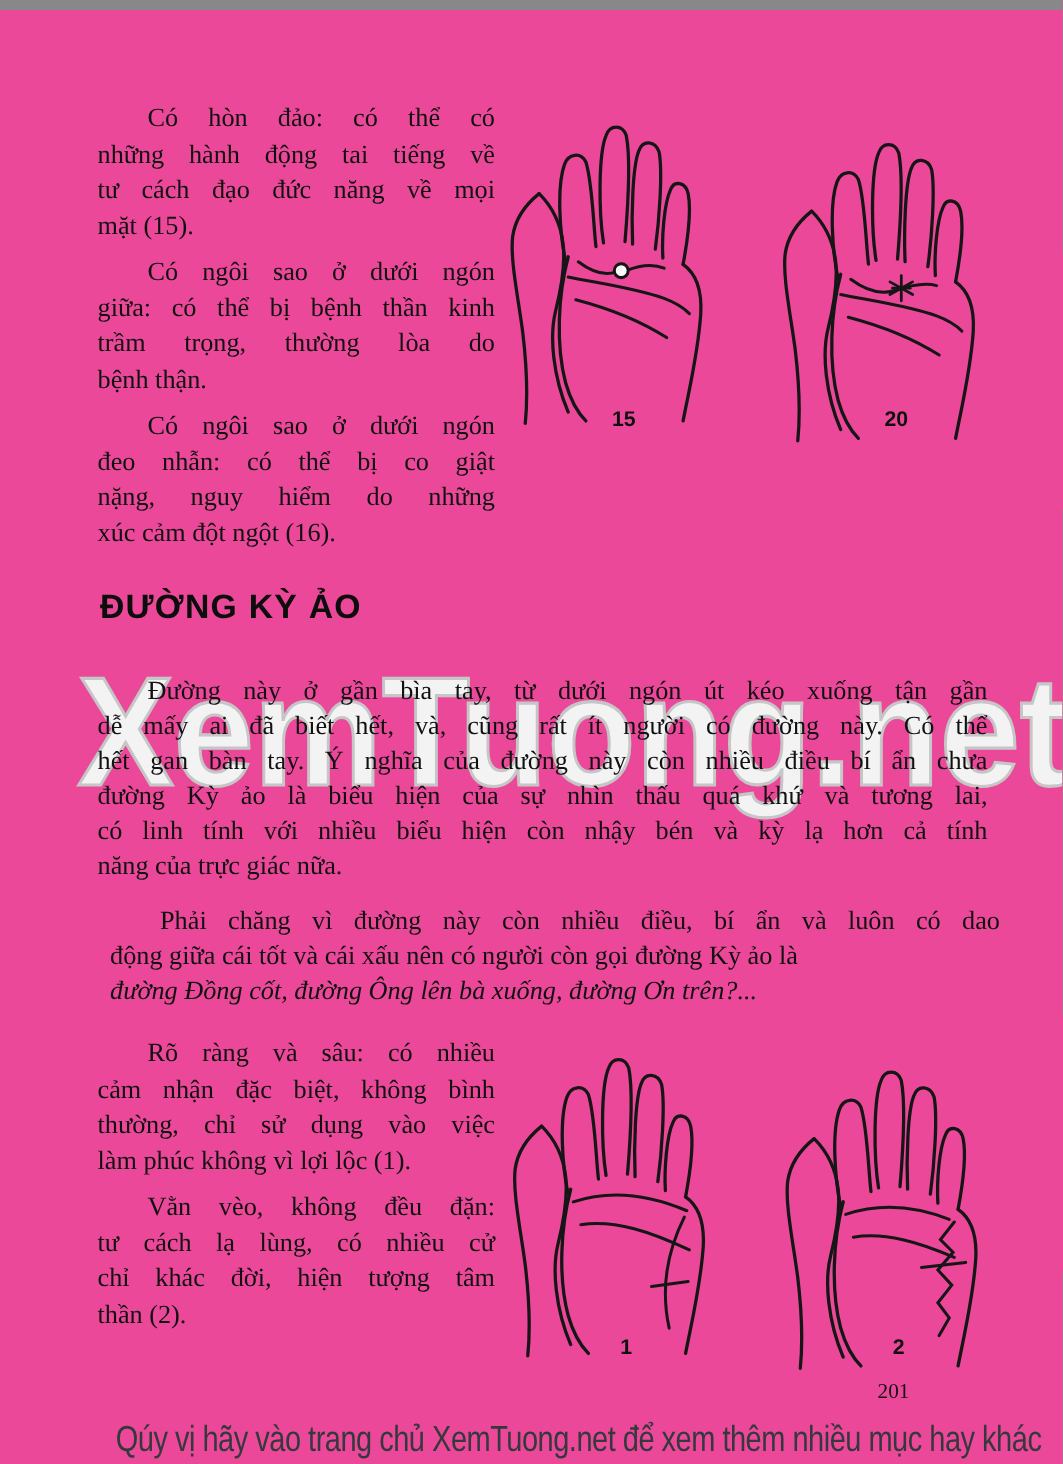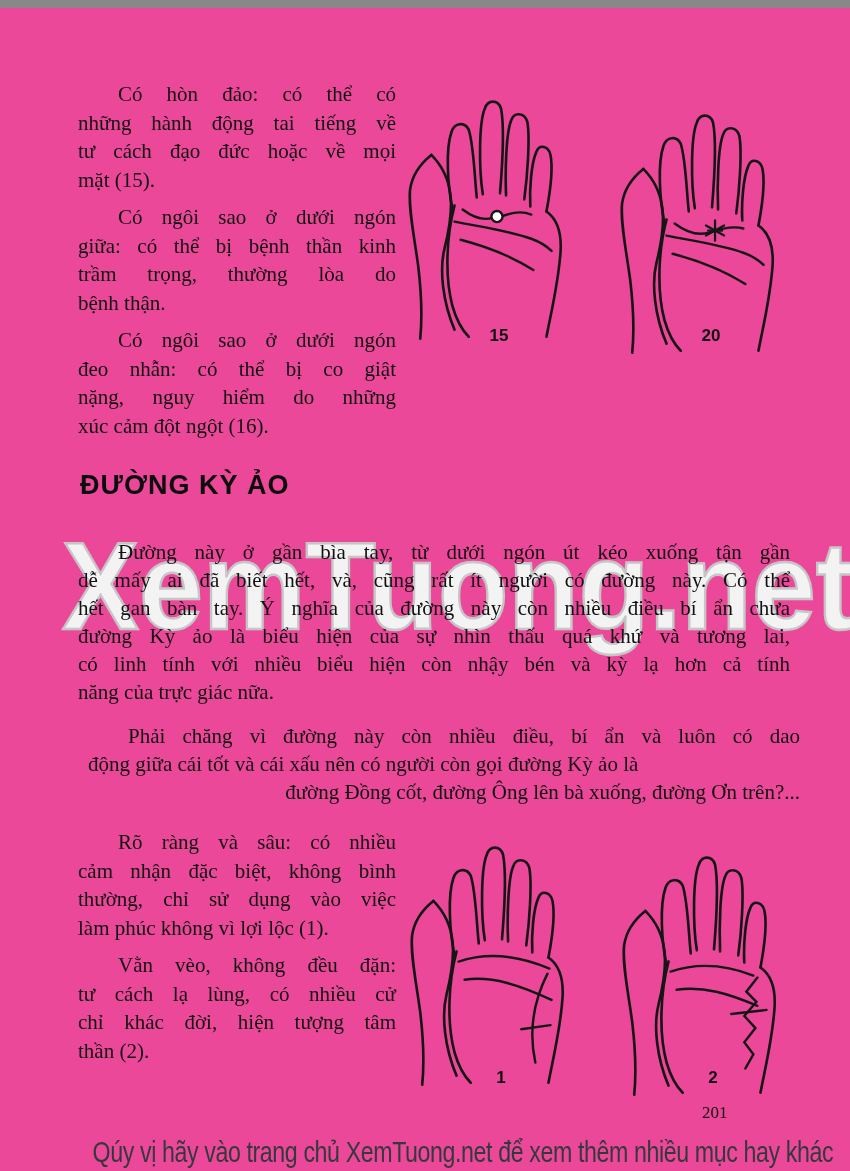--- a/index.html
+++ b/index.html
@@ -8,38 +8,38 @@
     font-family:"Liberation Serif", serif; color:#111; overflow:hidden;
     margin:8px auto;
   }
   
   .tcol{position:absolute; width:318px; font-size:21px; line-height:28.5px;}
   .tcol .para{margin:0 0 9px 0;}
   .tline{text-align:justify; text-align-last:justify;}
   .tline.tlast{text-align-last:left;}
   .tline.tfirst{text-indent:40px;}
   .fullpara{position:absolute; width:712px; font-size:21px; line-height:28px;}
-  .line-italic{line-height:28px; text-align:right;}
+  .line-italic{font-style:italic; line-height:28px; text-align:left;}
   .heading{
     position:absolute; left:80px; top:462px;
     font-family:"Liberation Sans", sans-serif; font-weight:800;
     font-size:27px; letter-spacing:1px; color:#0d0d0d;
   }
   
   .watermark{
     position:absolute; left:62px; top:512px; width:760px; height:136px;
     font-family:"Liberation Sans", sans-serif; font-weight:bold;
     font-size:124px; line-height:132px; white-space:nowrap;
     color:#f3f3f3; -webkit-text-stroke:2.5px #c6c6c6;
     transform:scaleX(0.93); transform-origin:left center;
     z-index:0; pointer-events:none;
   }
   .fullpara, .tcol{z-index:1;}
   
-  .figs{position:absolute; display:flex; gap:10px; z-index:1;}
+  .figs{position:absolute; display:flex; gap:16px; z-index:1;}
   .fig{position:relative; width:202px;}
   .fig.offset14{margin-top:14px;}
   .fig.offset10{margin-top:10px;}
   .fig svg{display:block;}
   .fig-label{
     position:absolute; bottom:10px; left:50%; transform:translateX(-50%);
     font-family:"Liberation Sans", sans-serif; font-weight:bold; font-size:17px; color:#111;
   }
   
   .page-number{
@@ -71,21 +71,21 @@
         <path d="M 33 70 C 42 79, 50 93, 52 110 C 54 128, 50 147, 46 163 C 41 183, 44 215, 56 243"></path>
         <path d="M 56 120 C 48 150, 46 190, 54 220 C 58 234, 64 244, 70 250"></path>
       </g>
     </defs>
   </svg>
 
   <div class="tcol" style="left:78px; top:72px;">
     <div class="para">
         <div class="tline tfirst">Có hòn đảo: có thể có</div>
         <div class="tline">những hành động tai tiếng về</div>
-        <div class="tline">tư cách đạo đức hoặc về mọi</div>
+        <div class="tline">tư cách đạo đức năng về mọi</div>
         <div class="tline tlast">mặt (15).</div>
       </div>
     <div class="para">
         <div class="tline tfirst">Có ngôi sao ở dưới ngón</div>
         <div class="tline">giữa: có thể bị bệnh thần kinh</div>
         <div class="tline">trầm trọng, thường lòa do</div>
         <div class="tline tlast">bệnh thận.</div>
       </div>
     <div class="para">
         <div class="tline tfirst">Có ngôi sao ở dưới ngón</div>

